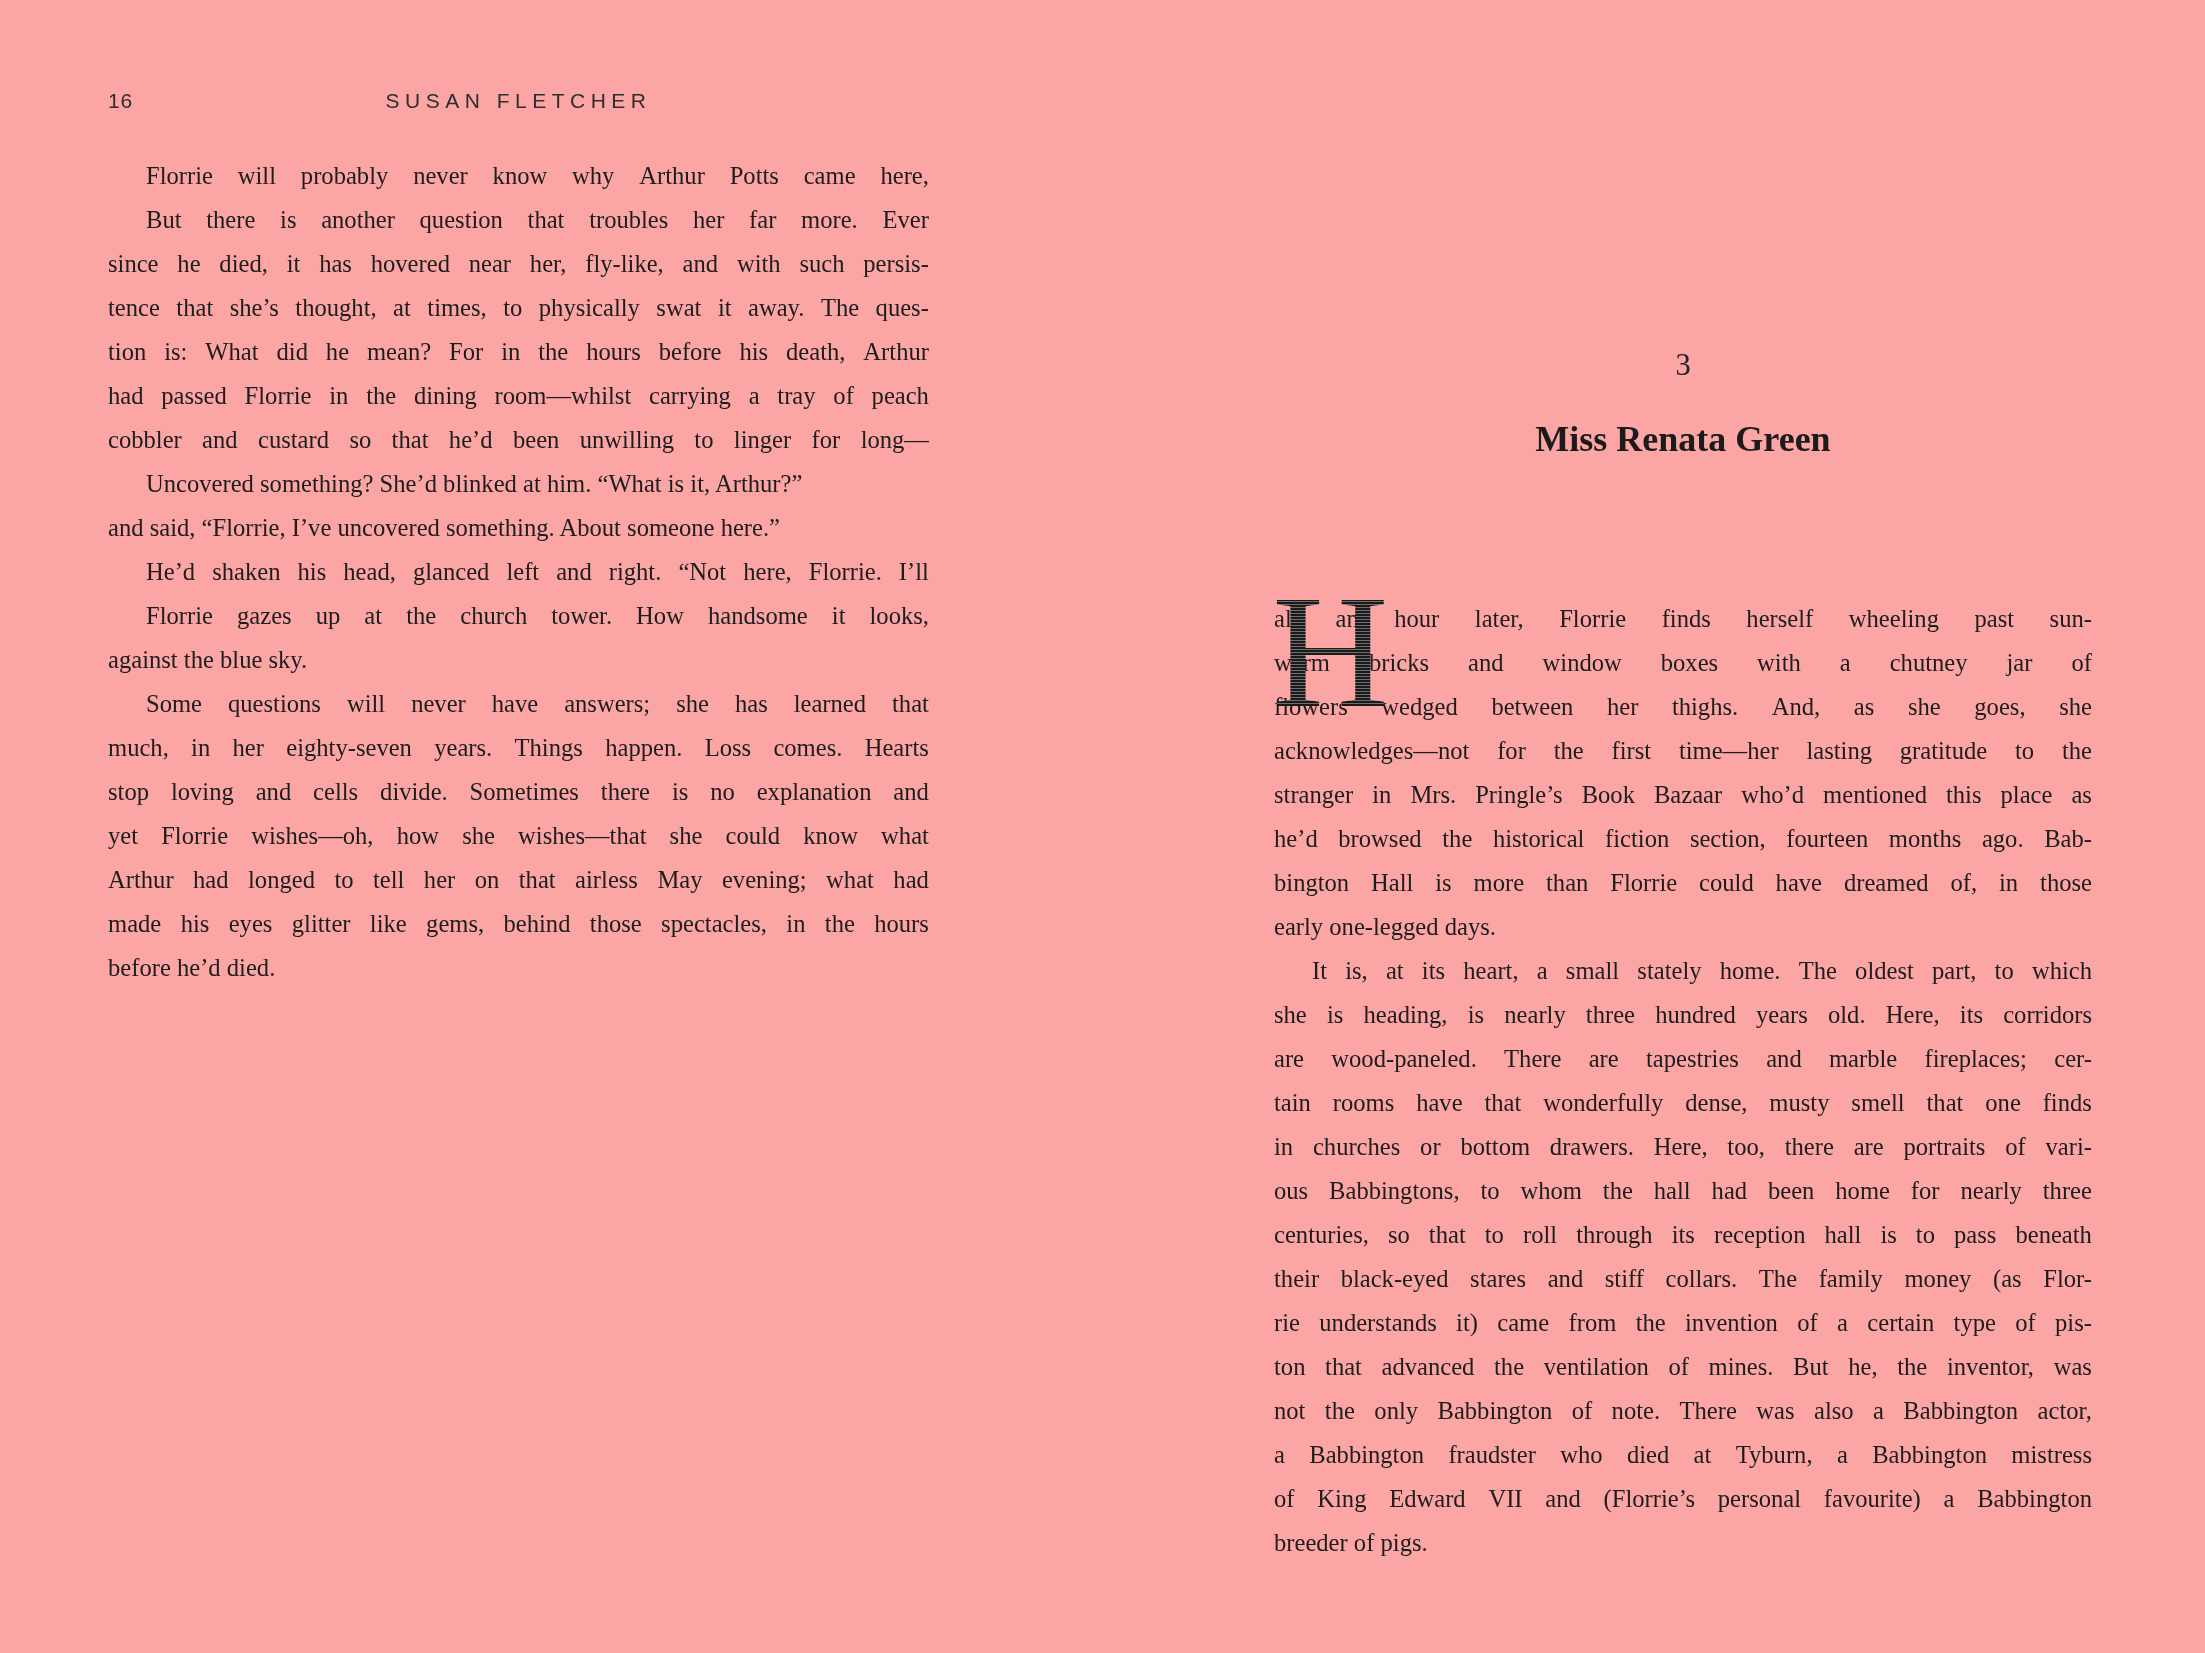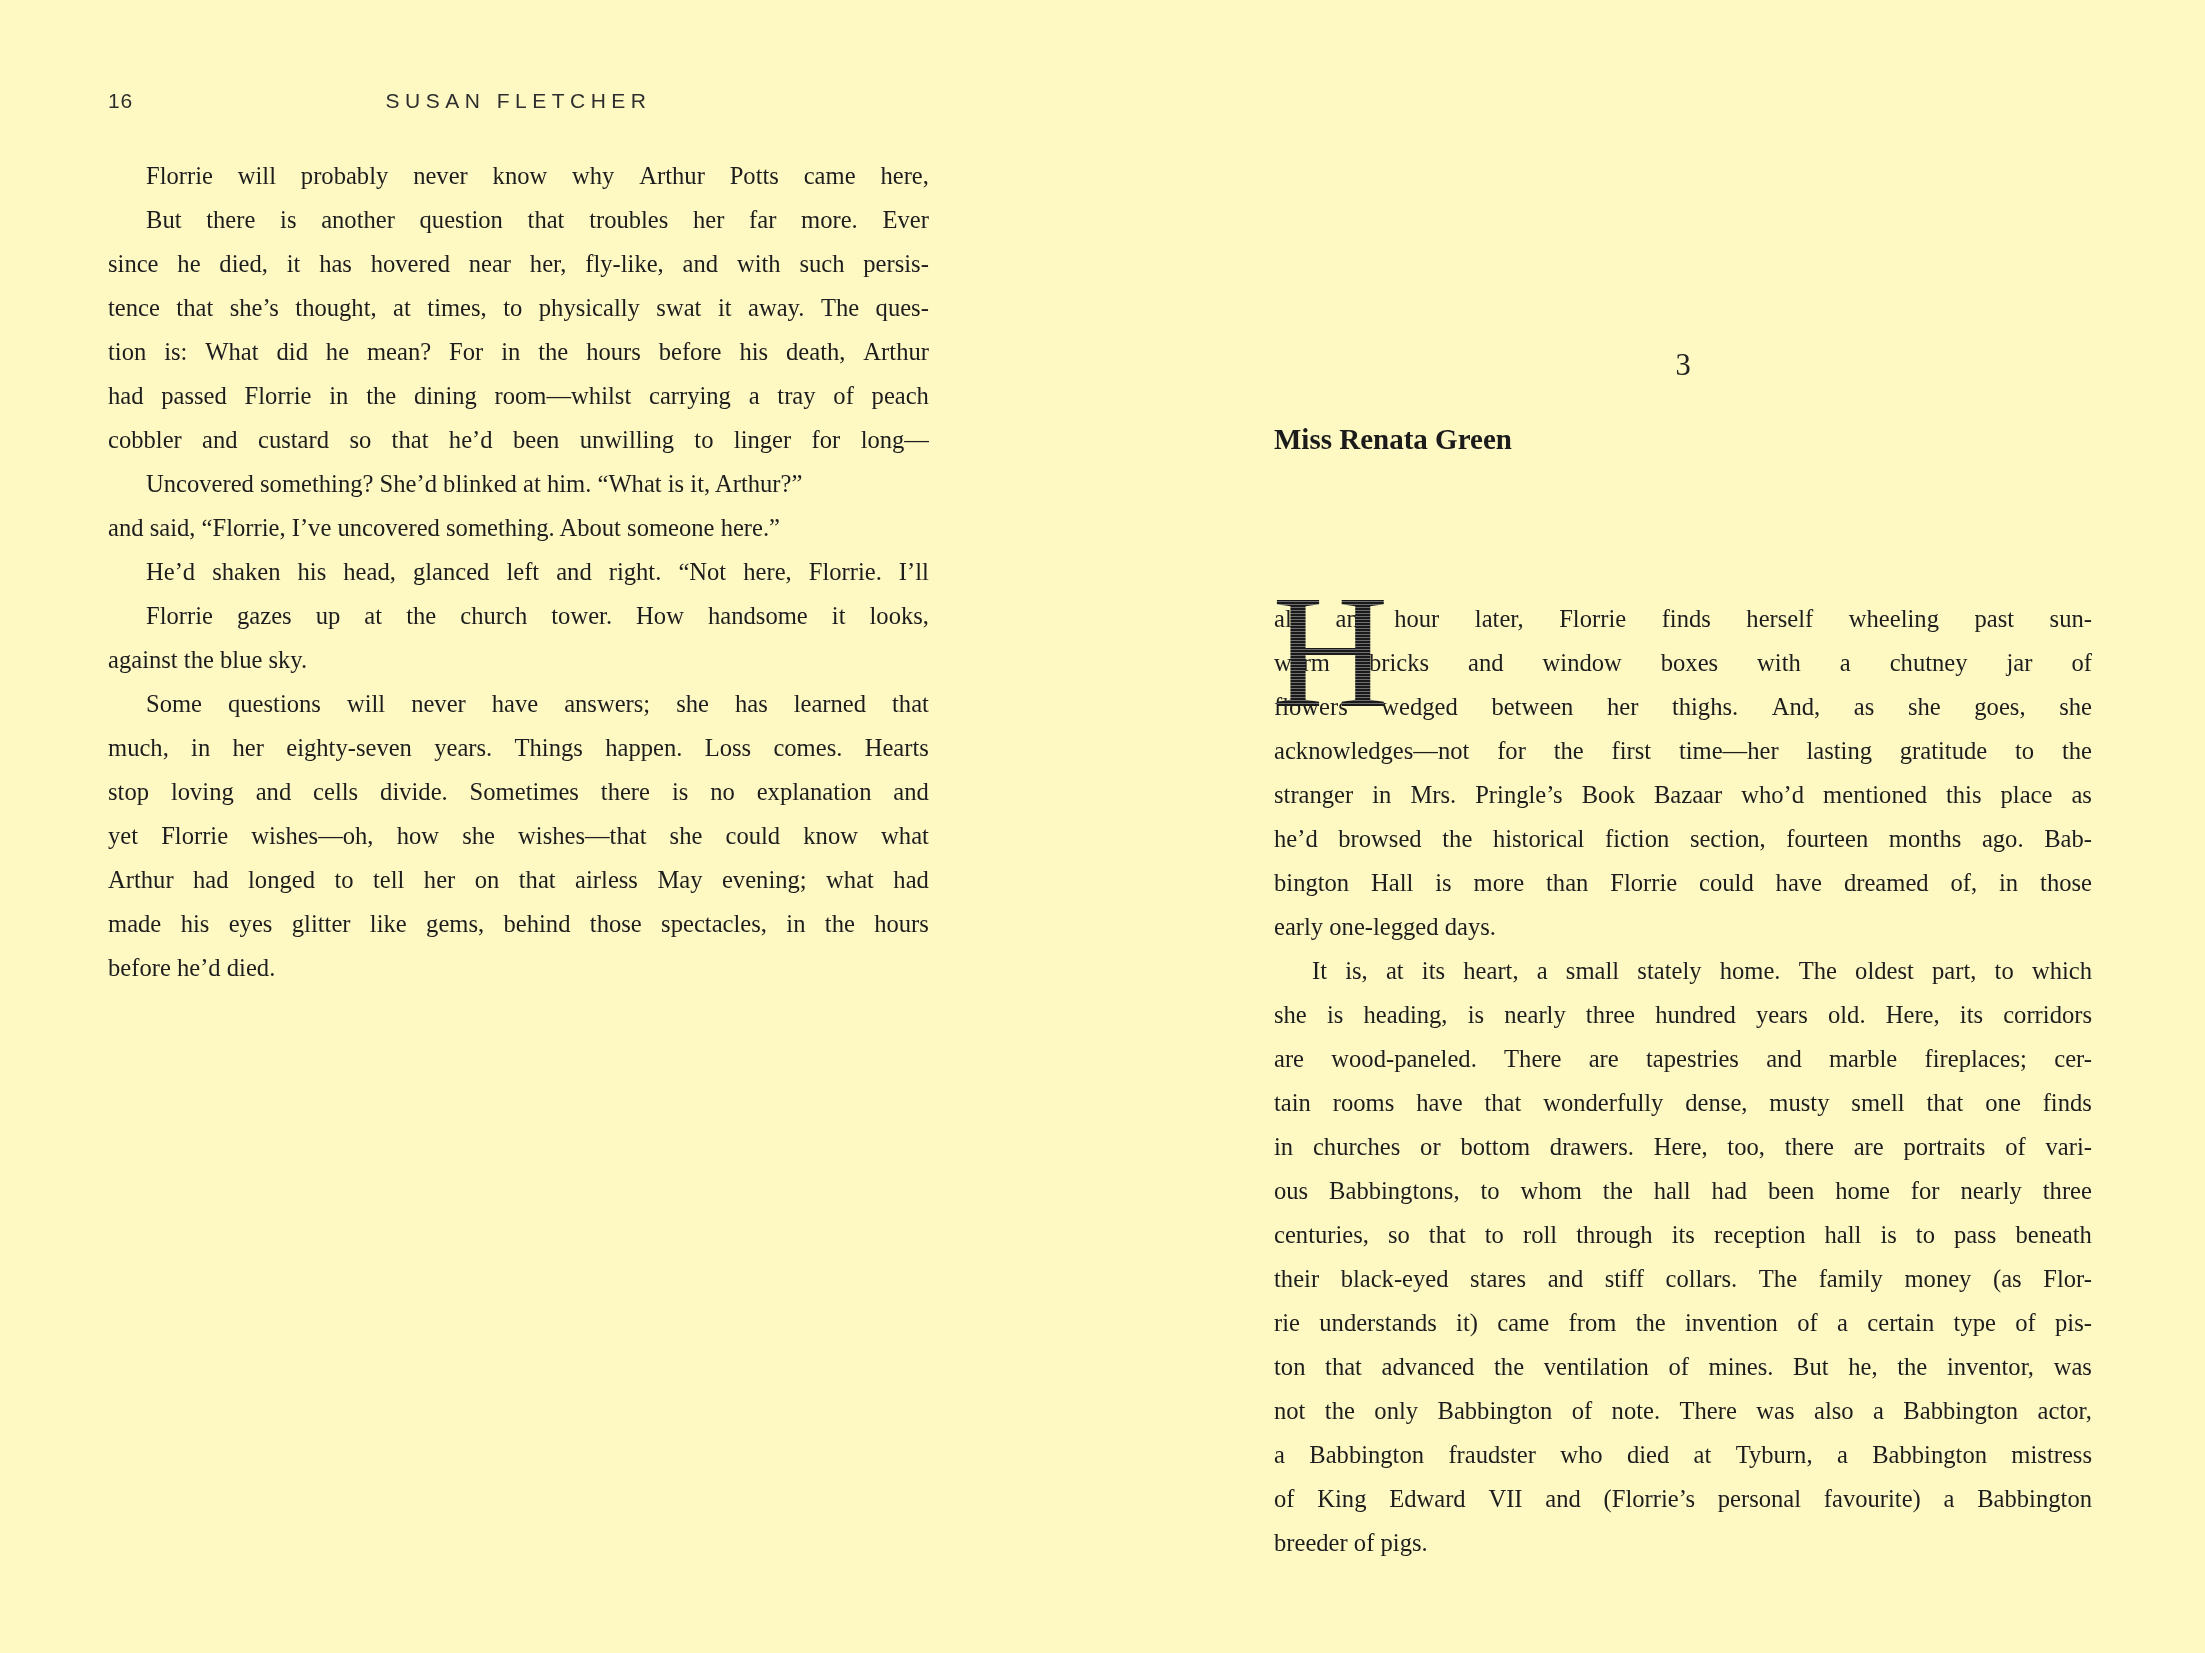--- a/index.html
+++ b/index.html
@@ -1,20 +1,20 @@
 <!DOCTYPE html>
 <html style="font-size:13.6px"><head>
 <meta charset="utf-8">
 <style>
   html, body { margin: 0; padding: 0; background: #ffffff; }
   .spread {
     position: relative;
     width: 2205px;
     height: 1654px;
-    background: #fef9c3;
+    background: #fca5a5;
     font-family: "Liberation Serif", serif;
     color: #1d1d1d;
     overflow: hidden;
   }
 
   
   .runhead {
     position: absolute;
     left: 108px;
     top: 88px;
@@ -48,22 +48,22 @@
     text-align: center;
     font-size: 30.5px;
     line-height: 34px;
     color: #222222;
   }
   .chapter-title {
     position: absolute;
     left: 1274px;
     top: 417px;
     width: 818px;
-    text-align: left;
-    font-size: 29px;
+    text-align: center;
+    font-size: 36px;
     line-height: 44px;
     font-weight: bold;
     color: #1b1b1b;
   }
 
   
   .body-block {
     position: absolute;
     font-size: 24.6px;
     color: #1d1d1d;

